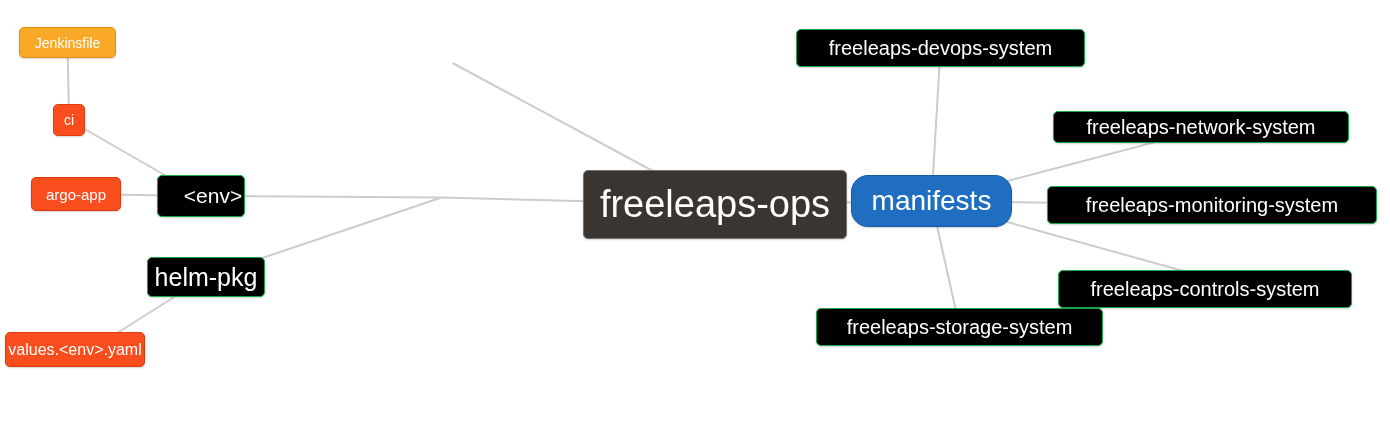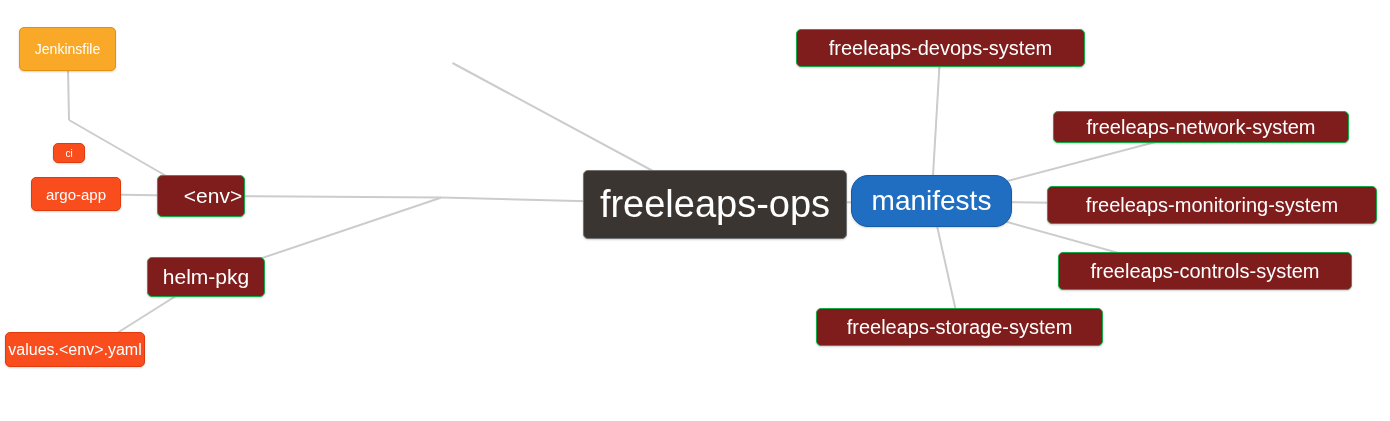--- a/index.html
+++ b/index.html
@@ -28,21 +28,21 @@
     justify-content: center;
     color: #ffffff;
     border-radius: 5px;
     white-space: nowrap;
     cursor: pointer;
     box-shadow: 0 1px 2px rgba(0,0,0,0.18);
     user-select: none;
   }
   .node--orange { background: #FAA827; border: 1px solid #e2920f; }
   .node--red    { background: #FA4D1E; border: 1px solid #de3c0d; }
-  .node--green  { background: #7f1d1d; border: 1px solid #17a948; }
+  .node--green  { background: #000000; border: 1px solid #17a948; }
   .node--blue   { background: #1F6EC2; border: 1px solid #1659a5; }
   .node--dark   { background: #3A3530; border: 1px solid #737373; }
 </style>
 </head>
 <body>
 
 <div class="canvas">
 
   <svg class="edges" width="1390" height="421" viewBox="0 0 1390 421">
     <line x1="67.5" y1="42.5" x2="69" y2="120"></line>
@@ -54,41 +54,41 @@
     <line x1="452.5" y1="63" x2="715" y2="204.5"></line>
     <line x1="441.5" y1="197.5" x2="715" y2="204.5"></line>
     <line x1="715" y1="204.5" x2="931.5" y2="201"></line>
     <line x1="931.5" y1="201" x2="940.5" y2="48"></line>
     <line x1="931.5" y1="201" x2="1201" y2="130"></line>
     <line x1="931.5" y1="201" x2="1212" y2="205"></line>
     <line x1="931.5" y1="201" x2="1205" y2="277"></line>
     <line x1="931.5" y1="201" x2="959.5" y2="327"></line>
   </svg>
 
-  <div class="node node--orange" style="left:19px;  top:27px;  width:97px;  height:44px; font-size:14px;">Jenkinsfile</div>
+  <div class="node node--orange" style="left:19px;  top:27px;  width:97px;  height:31px; font-size:14px;">Jenkinsfile</div>
 
-  <div class="node node--red" style="left:53px;  top:104px; width:32px;  height:20px; font-size:10px;margin-top:39px;">ci</div>
+  <div class="node node--red" style="left:53px;  top:104px; width:32px;  height:32px; font-size:14px;">ci</div>
 
   <div class="node node--red" style="left:31px;  top:177px; width:90px;  height:34px; font-size:15px;">argo-app</div>
 
   <div class="node node--green" style="left:157px; top:175px; width:88px;  height:42px; font-size:21px;padding-left:24px;">&lt;env&gt;</div>
 
-  <div class="node node--green" style="left:147px; top:257px; width:118px; height:40px; font-size:21px;">helm-pkg</div>
+  <div class="node node--green" style="left:147px; top:257px; width:118px; height:40px; font-size:25px;">helm-pkg</div>
 
   <div class="node node--red" style="left:5px;   top:332px; width:140px; height:35px; font-size:16px;">values.&lt;env&gt;.yaml</div>
 
 
 
   <div class="node node--dark" style="left:583px; top:170px; width:264px; height:69px; font-size:38px;">freeleaps-ops</div>
 
   <div class="node node--blue" style="left:851px; top:175px; width:161px; height:52px; font-size:28px;border-radius:17px;">manifests</div>
 
   <div class="node node--green" style="left:796px; top:29px;  width:289px; height:38px; font-size:20px;">freeleaps-devops-system</div>
 
   <div class="node node--green" style="left:1053px;top:111px; width:296px; height:32px; font-size:20px;">freeleaps-network-system</div>
 
   <div class="node node--green" style="left:1047px;top:186px; width:330px; height:38px; font-size:20px;">freeleaps-monitoring-system</div>
 
-  <div class="node node--green" style="left:1058px;top:252px; width:294px; height:38px; font-size:20px;">freeleaps-controls-system</div>
+  <div class="node node--green" style="left:1058px;top:270px; width:294px; height:38px; font-size:20px;">freeleaps-controls-system</div>
 
   <div class="node node--green" style="left:816px; top:308px; width:287px; height:38px; font-size:20px;">freeleaps-storage-system</div>
 
 </div>
 
 </body></html>

